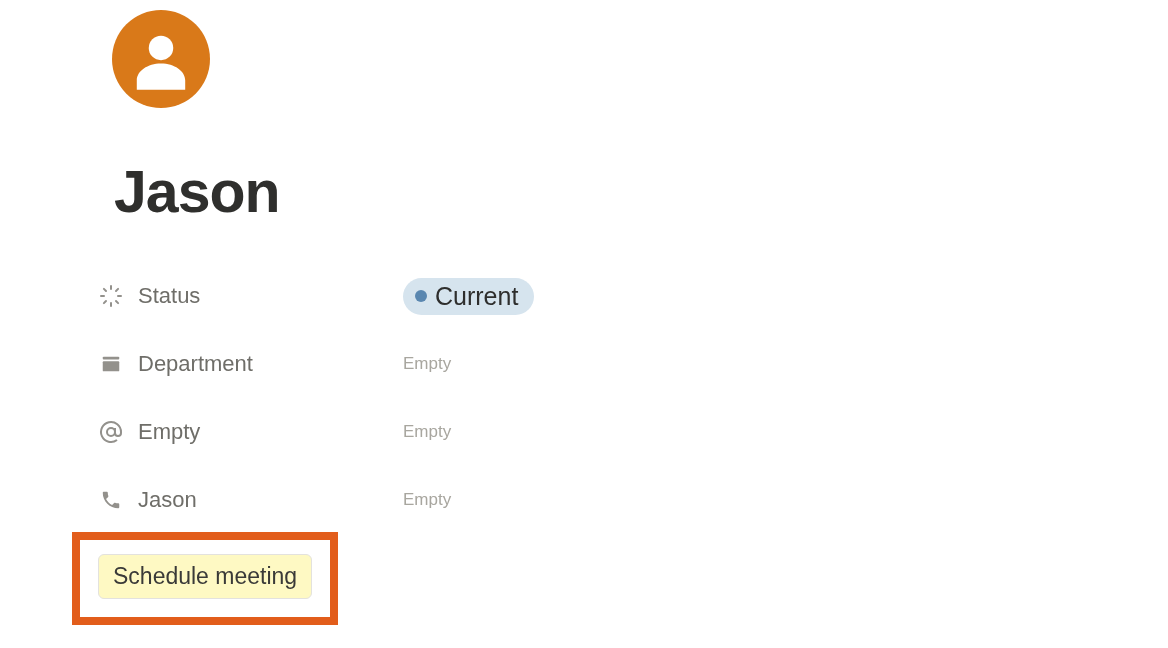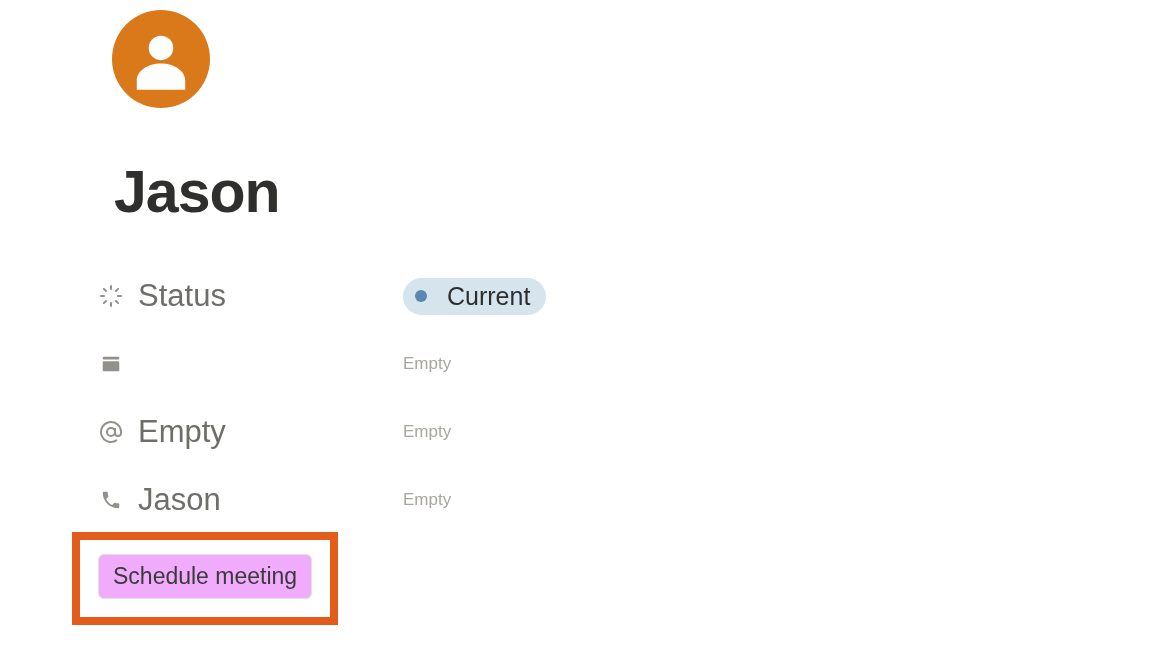--- a/index.html
+++ b/index.html
@@ -60,53 +60,53 @@
     .prop-icon {
       width: 26px;
       height: 26px;
       display: flex;
       align-items: center;
       justify-content: center;
       color: #93918c;
       flex-shrink: 0;
     }
     .prop-label {
-      font-size: 31px;
+      font-size: 22px;
       color: #6f6e69;
       font-weight: 400;
     }
     .prop-value {
       display: flex;
       align-items: center;
     }
     .empty-value {
       font-size: 17px;
       color: #a8a69f;
       font-weight: 400;
     }
     .status-pill {
       display: inline-flex;
       align-items: center;
       background: #d6e4ee;
       border-radius: 20px;
       padding: 4px 16px 4px 12px;
-      gap: 20px;
+      gap: 8px;
     }
     .status-dot {
       width: 12px;
       height: 12px;
       border-radius: 50%;
       background: #5a87b0;
     }
     .status-text {
       font-size: 25px;
       color: #2e2e2d;
     }
     .contact-button {
-      background: #f0abfc;
+      background: #fef9c3;
       border: 1px solid #e3e2de;
       border-radius: 6px;
       padding: 8px 14px;
       font-size: 23px;
       color: #3a3a38;
       cursor: pointer;
       font-family: inherit;
     }
     .highlight-box {
       border: 8px solid #e25d1b;
@@ -156,20 +156,21 @@
     </div>
 
     <div class="prop-row">
       <div class="prop-label-wrap">
         <span class="prop-icon">
           <svg width="22" height="22" viewBox="0 0 24 24" fill="#93918c">
             <rect x="3" y="4" width="18" height="3" rx="1"></rect>
             <rect x="3" y="9" width="18" height="11" rx="1"></rect>
           </svg>
         </span>
+        <span class="prop-label">Department</span>
       </div>
       <div class="prop-value">
         <span class="empty-value">Empty</span>
       </div>
     </div>
 
     <div class="prop-row">
       <div class="prop-label-wrap">
         <span class="prop-icon">
           <svg width="24" height="24" viewBox="0 0 24 24" stroke="#93918c" stroke-width="2" fill="none">

